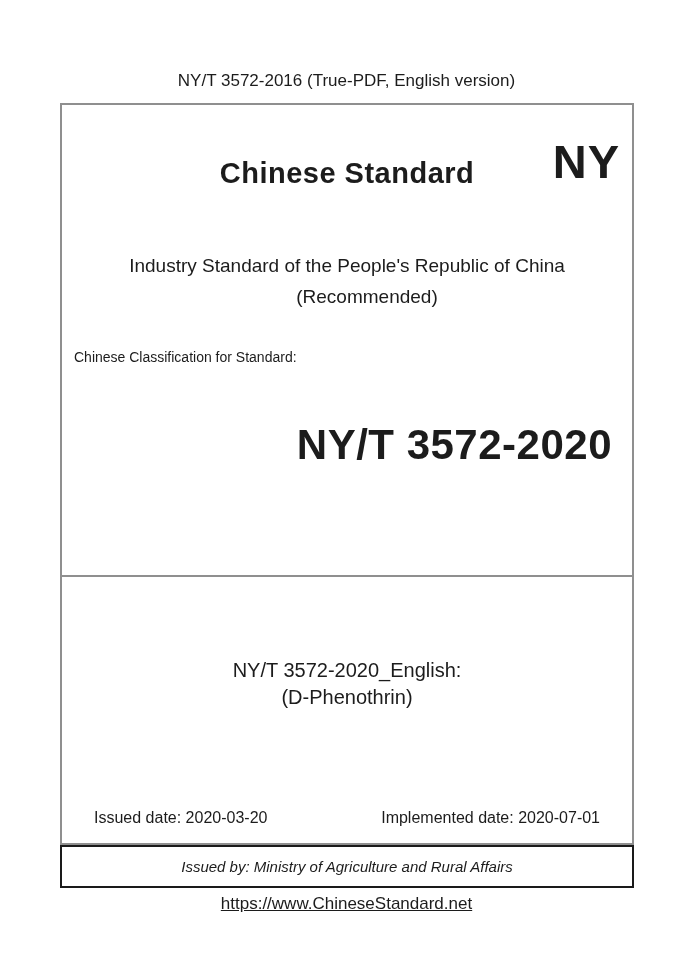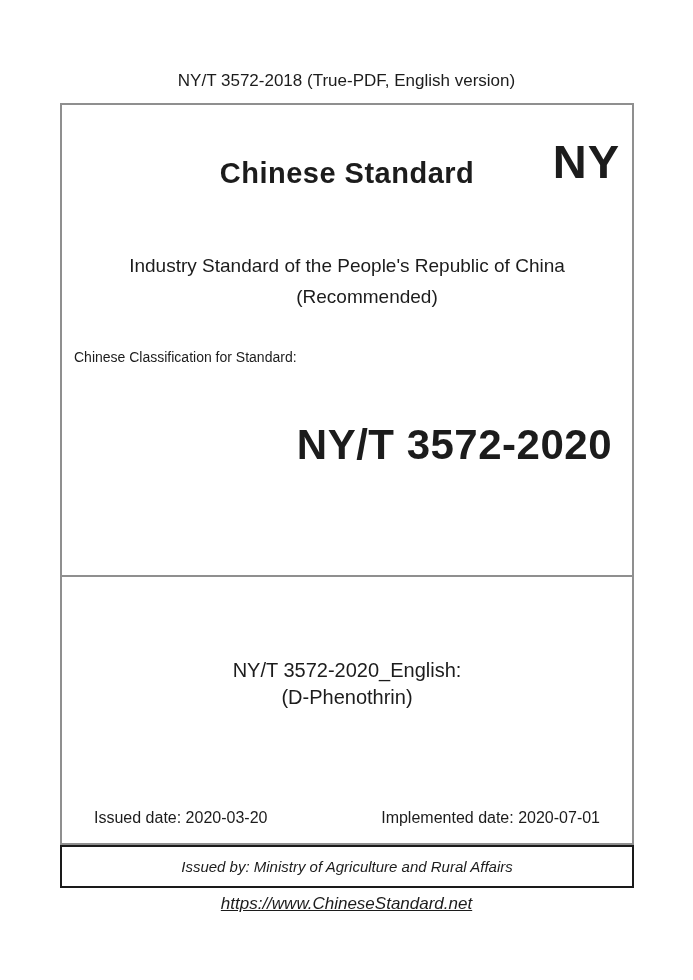--- a/index.html
+++ b/index.html
@@ -131,35 +131,34 @@
     justify-content: center;
     font-size: 15px;
     font-style: italic;
   }
   .footer-link-wrap {
     position: absolute;
     top: 894px;
     left: 0;
     width: 100%;
     text-align: center;
-    font-style: italic;
   }
   .footer-link {
     font-size: 17px;
     color: #1c1c1c;
     text-decoration: underline;
     cursor: pointer;
   }
 </style>
 </head>
 <body>
 
 <div class="page">
 
-  <div class="header-title">NY/T 3572-2018 (True-PDF, English version)</div>
+  <div class="header-title">NY/T 3572-2016 (True-PDF, English version)</div>
 
   <div class="main-box">
 
     <div class="cover-title">Chinese Standard</div>
 
     <div class="ny-logo">NY</div>
 
     <div class="subtitle-1">Industry Standard of the People's Republic of China</div>
 
     <div class="subtitle-2">(Recommended)</div>

